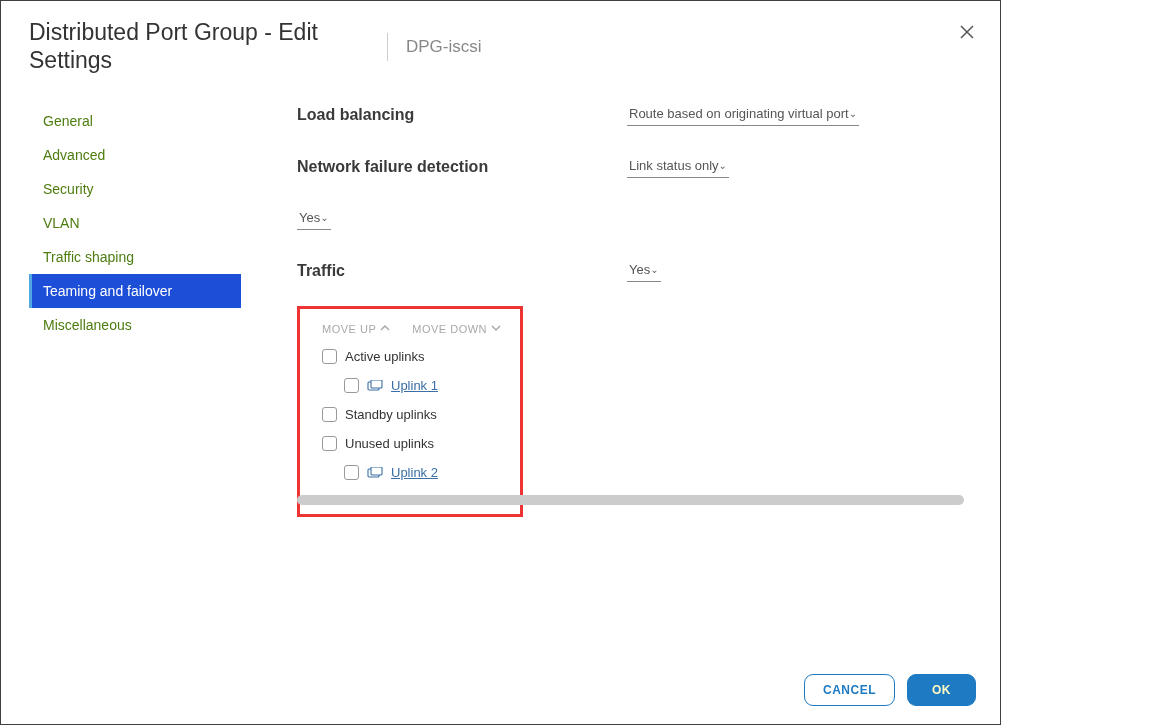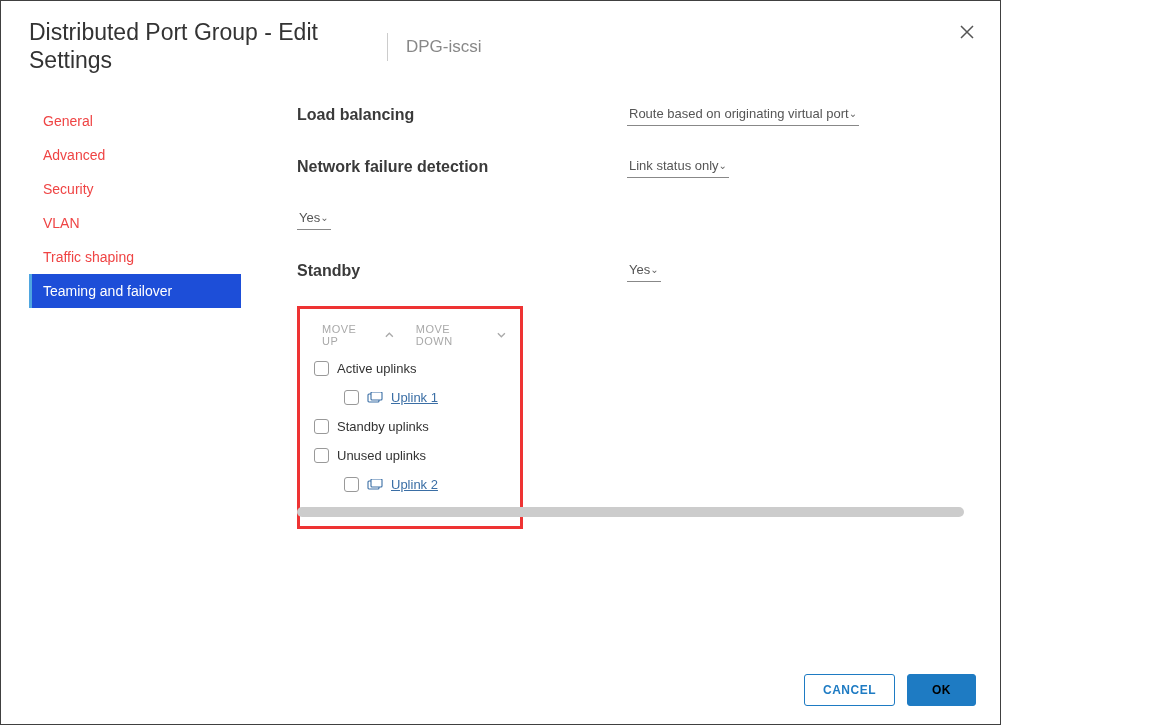--- a/index.html
+++ b/index.html
@@ -54,21 +54,21 @@
     padding: 20px 0 0 0;
     overflow: hidden;
   }
   .sidebar {
     width: 240px;
     flex-shrink: 0;
     padding-left: 28px;
   }
   .side-item {
     padding: 9px 14px;
-    color: #ef4444;
+    color: #4d7c0f;
     cursor: pointer;
     font-size: 14px;
   }
   .side-item.active {
     background: #1d4ed8;
     color: #fff;
     border-left: 3px solid #4fa6e0;
     padding-left: 11px;
   }
   .content {
@@ -124,29 +124,29 @@
     display: flex;
     gap: 22px;
     margin-bottom: 14px;
     margin-left: 8px;
   }
   .move-btn {
     color: #a9a9a9;
     font-size: 11px;
     letter-spacing: 0.5px;
     display: inline-flex;
-    align-items: center;
-    gap: 16px;
+    gap: 4px;
     cursor: default;
   }
   .tree-item {
     display: flex;
     align-items: center;
     gap: 8px;
     margin-bottom: 14px;
+    margin-left: 8px;
   }
   .tree-child { margin-left: 30px; }
   .cb {
     width: 15px; height: 15px;
     border: 1px solid #999;
     border-radius: 3px;
     background: #fff;
     flex-shrink: 0;
   }
   .uplink-ico {
@@ -173,33 +173,33 @@
     border-top: 0;
     display: flex;
     justify-content: flex-end;
     gap: 12px;
     padding: 18px 24px;
   }
   .btn {
     font-size: 12px;
     letter-spacing: 0.5px;
     padding: 8px 18px;
-    border-radius: 3px;
+    border-radius: 9px;
     cursor: pointer;
     font-weight: 600;
   }
   .btn-cancel {
     border: 1px solid #1e7bc3;
     color: #1e7bc3;
     background: #fff;
   }
   .btn-ok {
     border: 1px solid #1e7bc3;
     background: #1e7bc3;
-    color: #000000;
+    color: #fef9c3;
     padding-left: 24px; padding-right: 24px;
   }
 </style>
 </head>
 <body>
 
 <div class="dialog">
 
   <div class="header">
     <div class="title">Distributed Port Group - Edit Settings</div>
@@ -214,20 +214,21 @@
 
   <div class="body">
 
     <div class="sidebar">
       <div class="side-item">General</div>
       <div class="side-item">Advanced</div>
       <div class="side-item">Security</div>
       <div class="side-item">VLAN</div>
       <div class="side-item">Traffic shaping</div>
       <div class="side-item active">Teaming and failover</div>
+      <div class="side-item">Miscellaneous</div>
     </div>
 
     <div class="content">
 
       <div class="row">
         <div class="row-label">Load balancing</div>
         <div class="select">
           <span>Route based on originating virtual port</span>
           <span class="chev">⌄</span>
         </div>
@@ -242,21 +243,21 @@
       </div>
 
       <div class="row">
         <div class="select">
           <span>Yes</span>
           <span class="chev">⌄</span>
         </div>
       </div>
 
       <div class="row">
-        <div class="row-label">Standby</div>
+        <div class="row-label">Traffic</div>
         <div class="select">
           <span>Yes</span>
           <span class="chev">⌄</span>
         </div>
       </div>
 
       <div style="position:relative;">
         <div class="failover-box">
 
           <div class="move-row">

